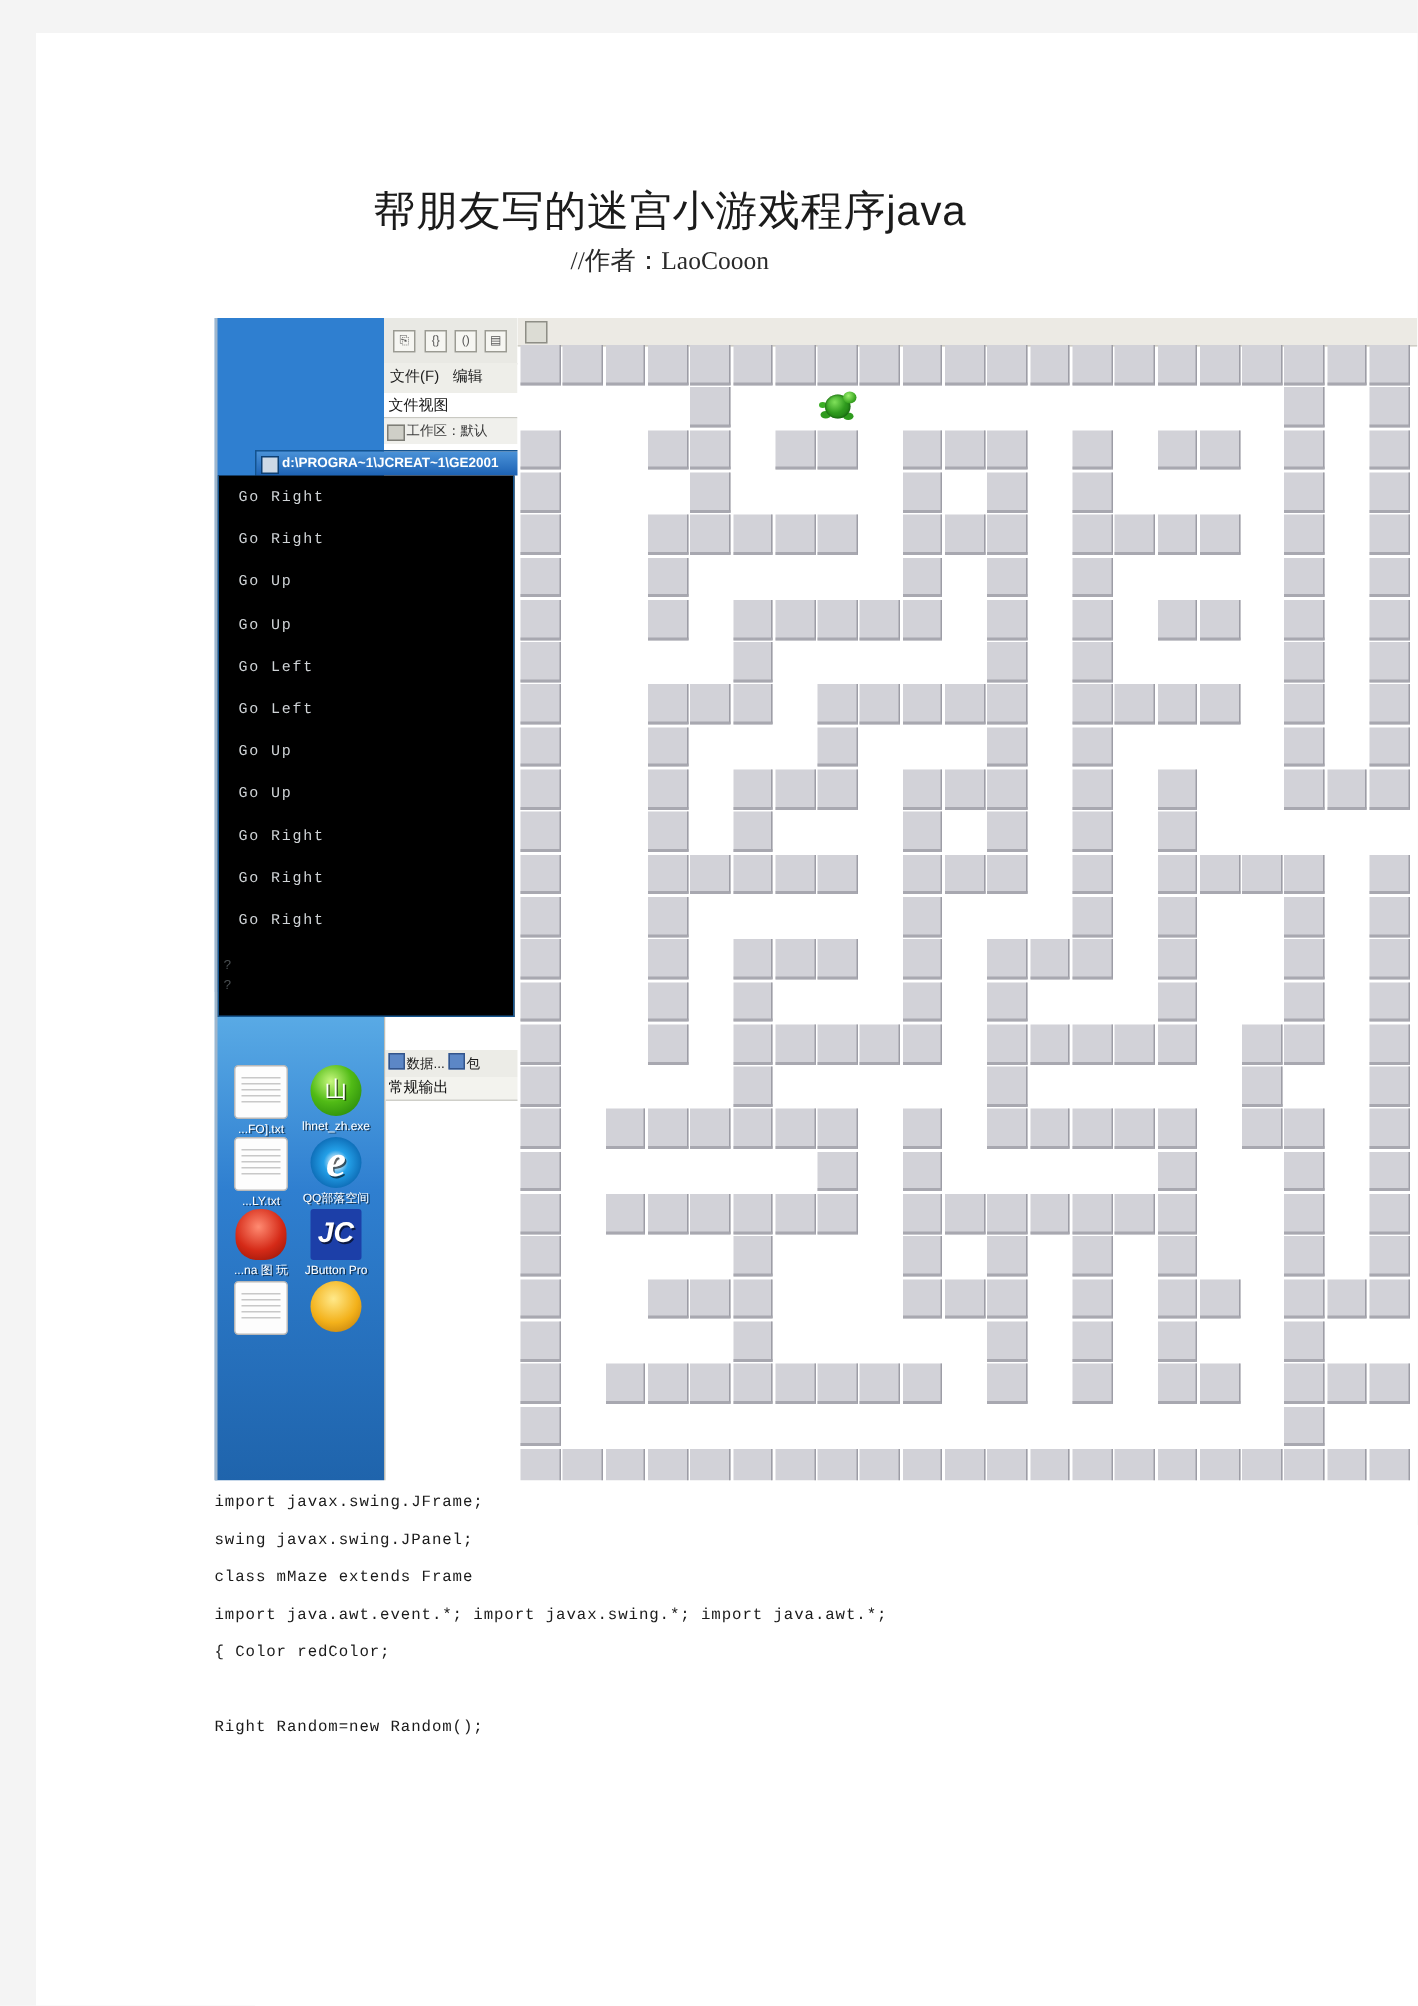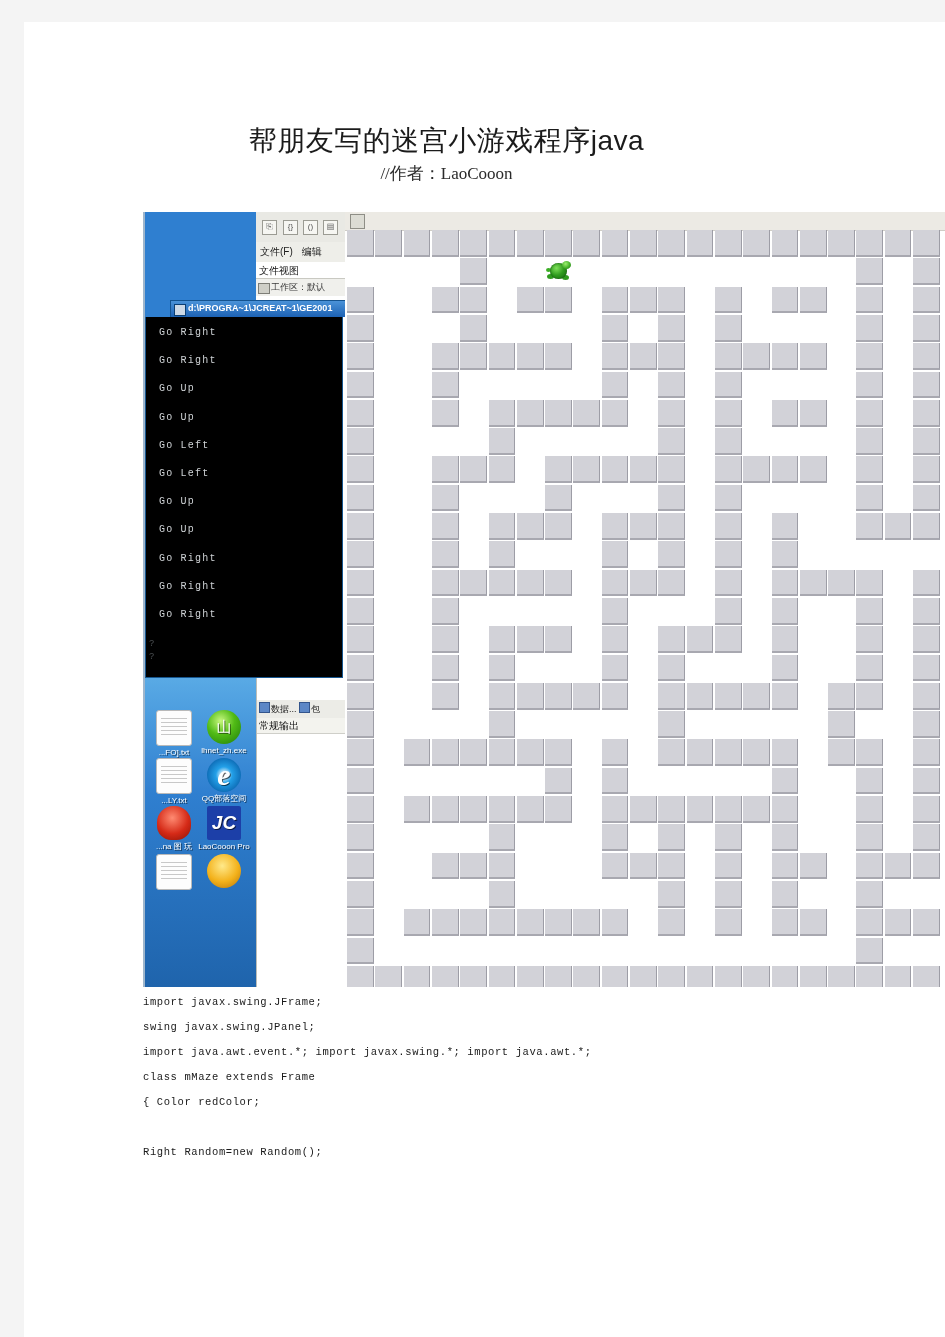--- a/index.html
+++ b/index.html
@@ -439,21 +439,21 @@
   <div id="shot">
 
     <div class="desktop">
       <div id="desktop-icons">
           <div class="desk-icon" style="left: 2px; top: 498px;"><span class="desk-glyph g-doc"></span><span>...FO].txt</span></div>
           <div class="desk-icon" style="left: 52px; top: 498px;"><span class="desk-glyph g-green"></span><span>lhnet_zh.exe</span></div>
           <div class="desk-icon" style="left: 2px; top: 546px;"><span class="desk-glyph g-doc"></span><span>...LY.txt</span></div>
           <div class="desk-icon" style="left: 52px; top: 546px;"><span class="desk-glyph g-ie"></span><span>QQ部落空间</span></div>
           <div class="desk-icon" style="left: 2px; top: 594px;"><span class="desk-glyph g-red"></span><span>...na 图
 玩</span></div>
-          <div class="desk-icon" style="left: 52px; top: 594px;"><span class="desk-glyph g-jc"></span><span>LaoCooon
+          <div class="desk-icon" style="left: 52px; top: 594px;"><span class="desk-glyph g-jc"></span><span>JButton
 Pro</span></div>
           <div class="desk-icon" style="left: 2px; top: 642px;"><span class="desk-glyph g-doc"></span><span></span></div>
           <div class="desk-icon" style="left: 52px; top: 642px;"><span class="desk-glyph g-yellow"></span><span></span></div>
         </div>
     </div>
 
     <div class="ide">
       <div class="ide-toolbar">
         <div class="tb-btn" style="left:6px">⎘</div>
         <div class="tb-btn" style="left:27px">{}</div>
@@ -810,20 +810,20 @@
           </div>
         </div>
     </div>
 
     <div class="shot-edge-left"></div>
   </div>
 
   <div class="code-block" id="code-block">
       <div class="code-line">import javax.swing.JFrame;</div>
       <div class="code-line">swing javax.swing.JPanel;</div>
+      <div class="code-line">class mMaze extends Frame</div>
       <div class="code-line">import java.awt.event.*; import javax.swing.*; import java.awt.*;</div>
-      <div class="code-line">class mMaze extends Frame</div>
       <div class="code-line">{ Color redColor;</div>
       <div class="code-line code-gap"></div>
       <div class="code-line">Right Random=new Random();</div>
     </div>
 
 </div>
 
 </body></html>

